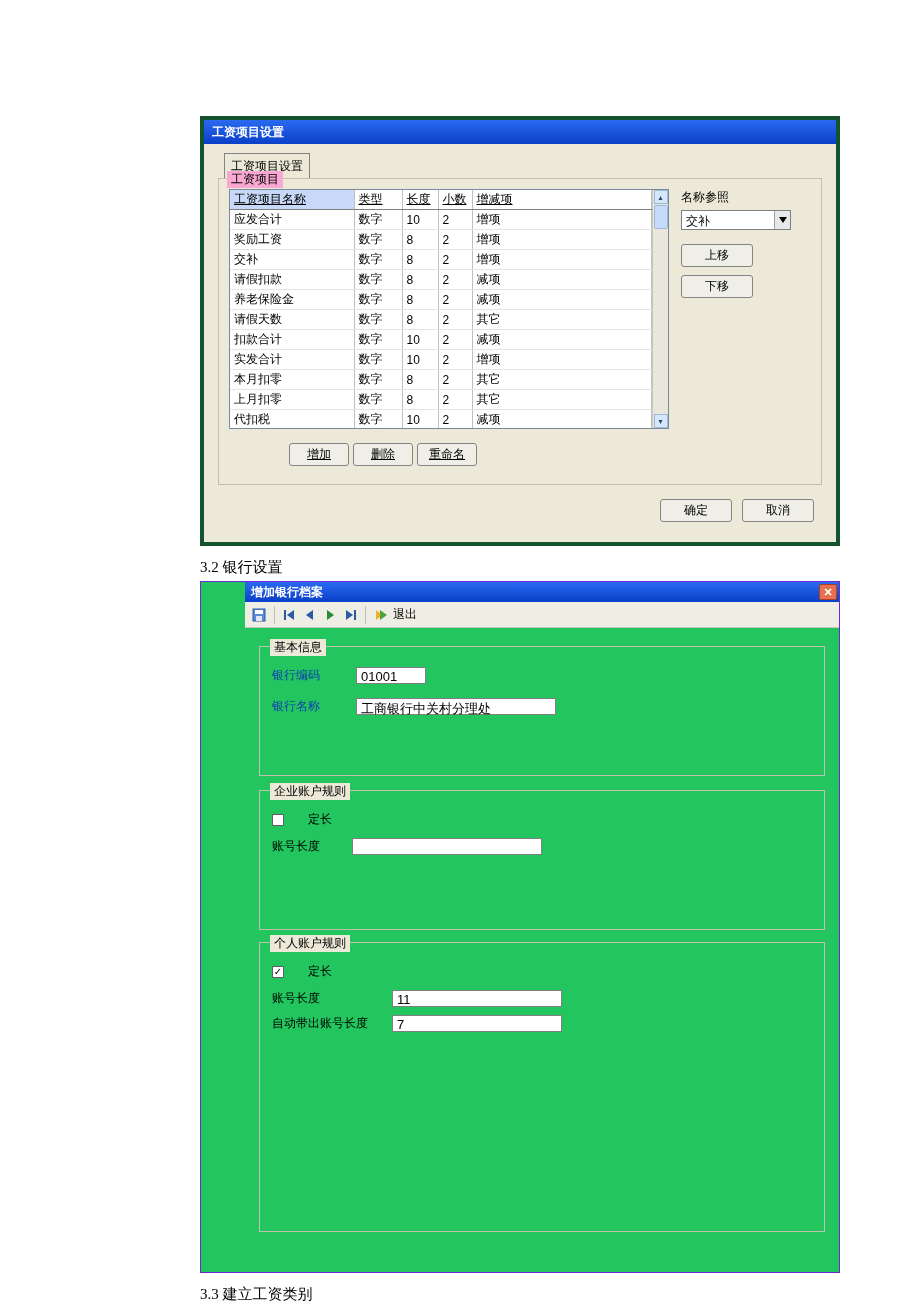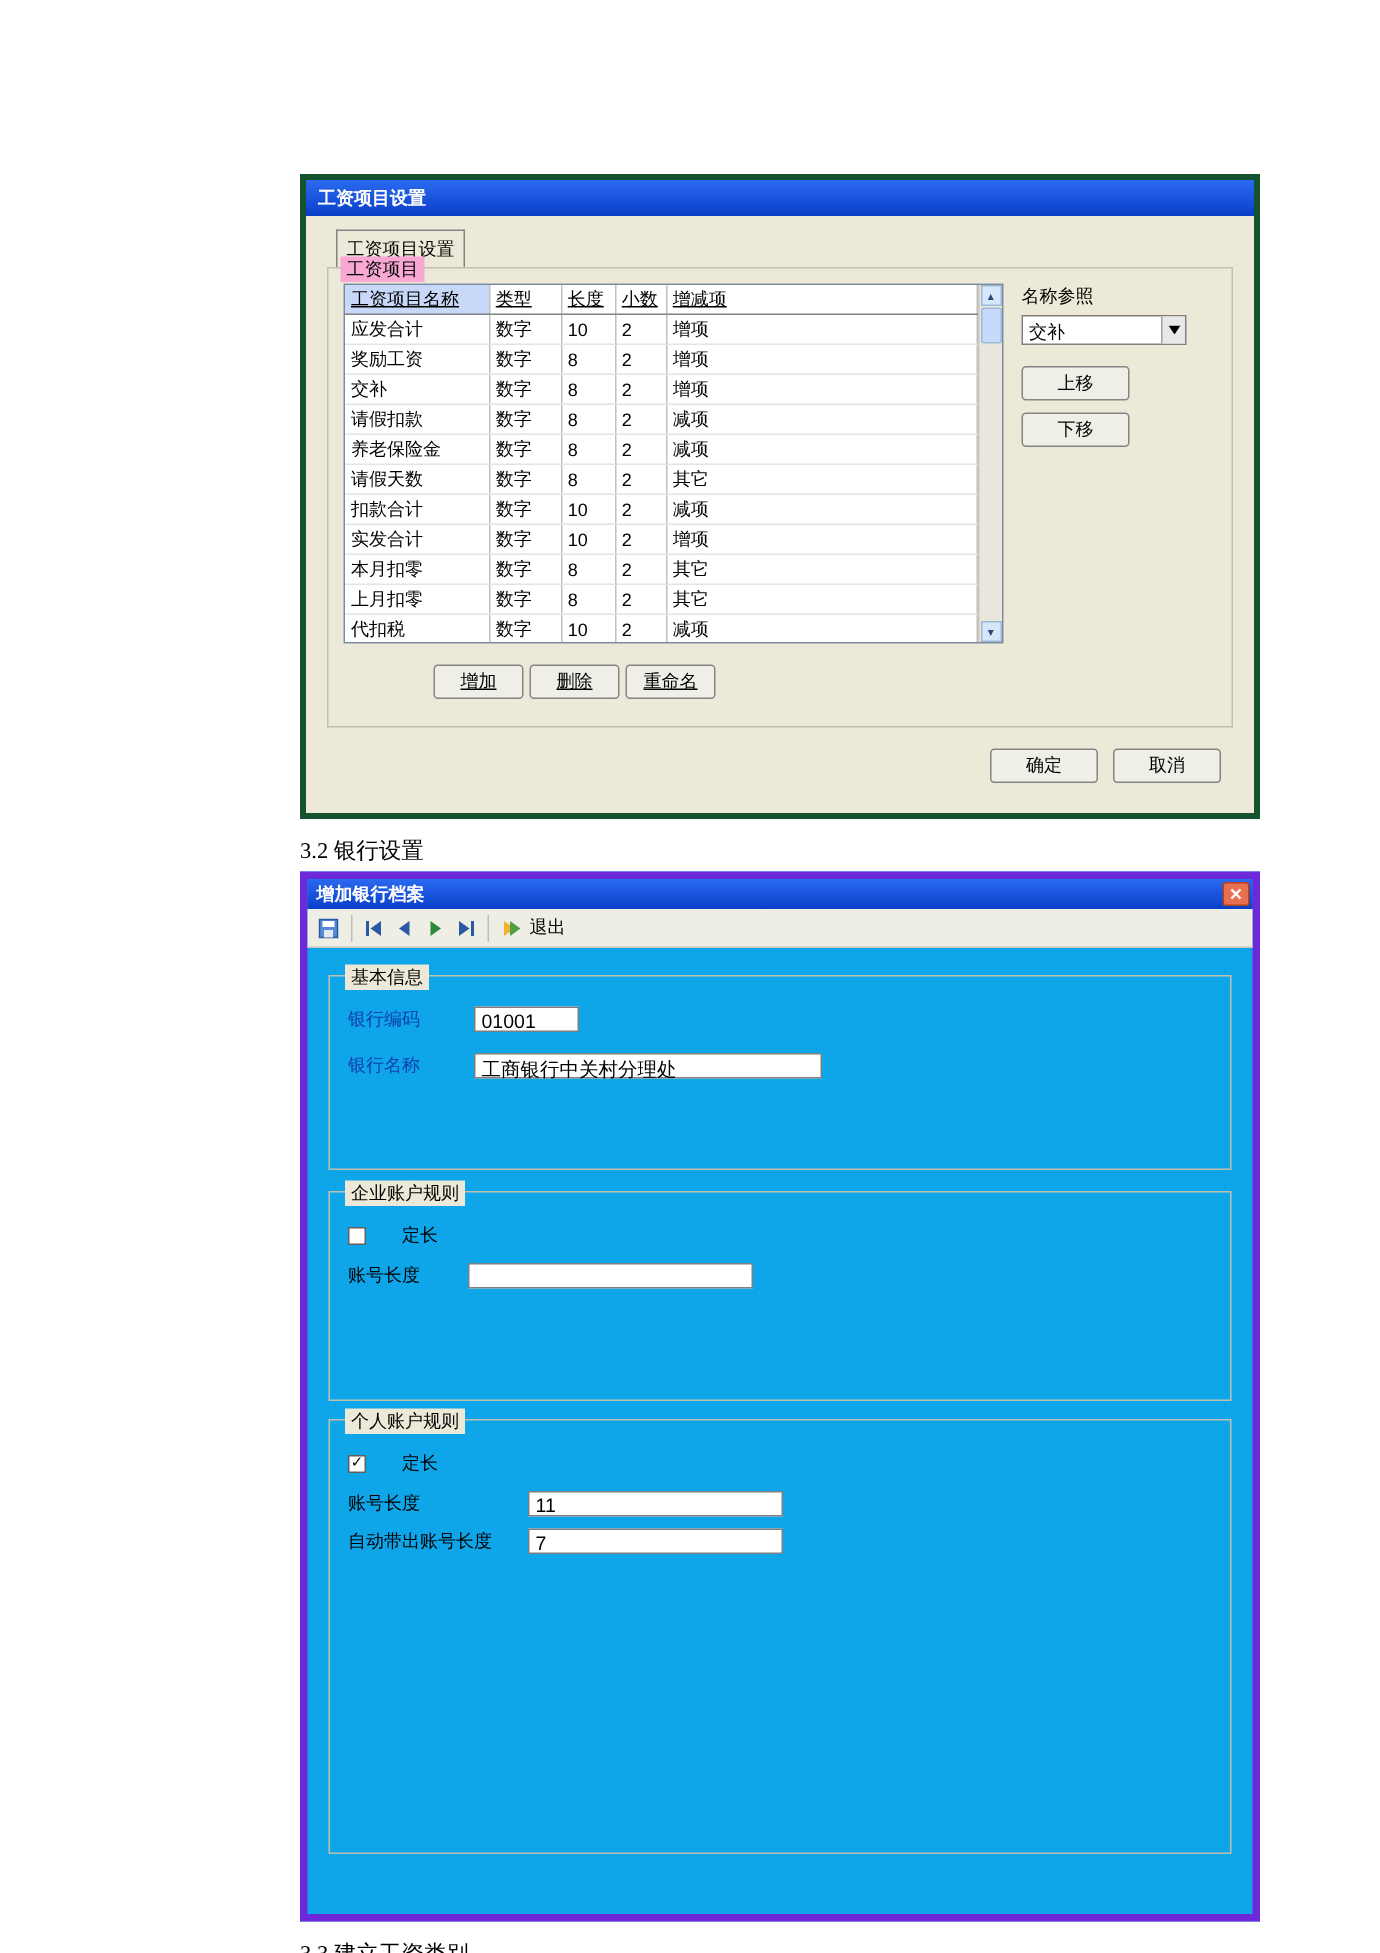--- a/index.html
+++ b/index.html
@@ -147,22 +147,23 @@
 
   .section-head {
     font-family: "SimSun", serif;
     font-size: 15px;
     margin: 12px 0 4px 0;
   }
 
   
   .win2 {
     width: 640px;
-    border: 5px solid #6d28d9;
-    background: #0ea5e9;
+    border: 1px solid #6d28d9;
+    background: #22c55e;
+    padding-left: 44px;
   }
   .titlebar2 {
     height: 20px;
     background: linear-gradient(#2a6af0, #0a3fc8);
     color:#fff; font-weight:bold; font-size:12px;
     display:flex; align-items:center; justify-content:space-between;
     padding: 0 2px 0 6px;
   }
   .closebox {
     width:18px;height:16px;
@@ -199,21 +200,21 @@
     background:#ece9d8; padding:0 4px; font-size:12px;
   }
   .frow { display:flex; align-items:center; gap:24px; margin:6px 0; }
   .lbl { color:#1040b0; width:60px; }
   .lbl-k { color:#000; width:100px; }
   .txtbox {
     border:1px solid #7f7f7f; background:#fff;
     height:17px; padding:1px 4px; font-size:13px;
     width: 190px;
   }
-  .txtbox.med { width: 232px; }
+  .txtbox.med { width: 200px; }
   .chk {
     width:12px;height:12px;border:1px solid #606060;background:#fff;
     display:inline-flex;align-items:center;justify-content:center;
     font-size:10px;line-height:10px;
   }
 </style>
 </head>
 <body>
 
 <div class="page">
@@ -223,21 +224,21 @@
     <div class="win1-body">
       <div class="tab">工资项目设置</div>
       <div class="groupbox">
         <span class="legend">工资项目</span>
         <div class="grid-wrap">
           <div class="grid-area">
             <div style="flex:1;overflow:hidden;">
               <table class="grid">
                 <thead>
                   <tr>
-                    <th class="sel" style="width:96px">工资项目名称</th>
+                    <th class="sel" style="width:124px">工资项目名称</th>
                     <th style="width:48px">类型</th>
                     <th style="width:36px">长度</th>
                     <th style="width:34px">小数</th>
                     <th>增减项</th>
                   </tr>
                 </thead>
                 <tbody id="grid-body">
                     <tr>
                       <td>应发合计</td>
                       <td>数字</td>

